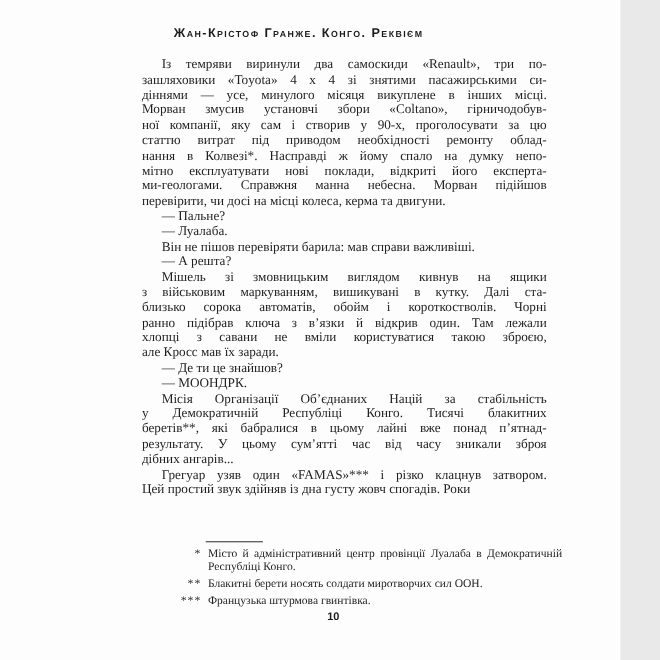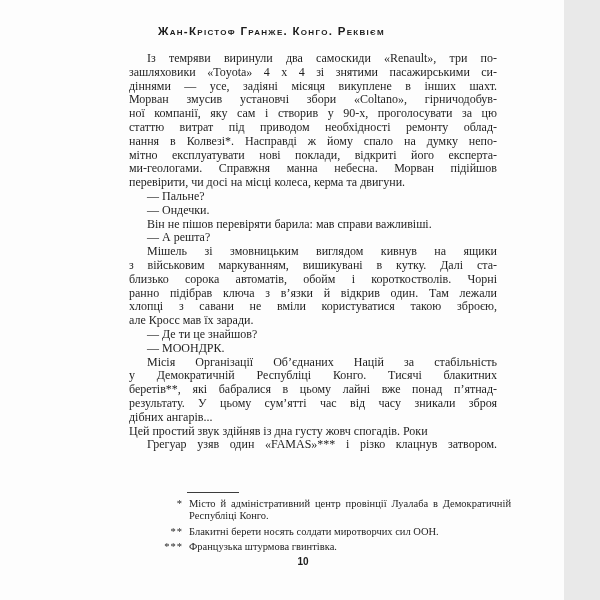--- a/index.html
+++ b/index.html
@@ -76,34 +76,34 @@
 <body>
 
 <div class="page">
 
   <div class="running-header">Жан-Крістоф Гранже. Конго. Реквієм</div>
 
   <div class="body-text">
       <div class="para">
         <div class="line just first">Із темряви виринули два самоскиди «Renault», три по-</div>
         <div class="line just">зашляховики «Toyota» 4 х 4 зі знятими пасажирськими си-</div>
-        <div class="line just">діннями — усе, задіяні місяця викуплене в інших шахт.</div>
+        <div class="line just">діннями — усе, минулого місяця викуплене в інших місці.</div>
         <div class="line just">Морван змусив установчі збори «Coltano», гірничодобув-</div>
         <div class="line just">ної компанії, яку сам і створив у 90-х, проголосувати за цю</div>
         <div class="line just">статтю витрат під приводом необхідності ремонту облад-</div>
         <div class="line just">нання в Колвезі*. Насправді ж йому спало на думку непо-</div>
         <div class="line just">мітно експлуатувати нові поклади, відкриті його експерта-</div>
         <div class="line just">ми-геологами. Справжня манна небесна. Морван підійшов</div>
         <div class="line">перевірити, чи досі на місці колеса, керма та двигуни.</div>
       </div>
       <div class="para">
         <div class="line first">— Пальне?</div>
       </div>
       <div class="para">
-        <div class="line first">— Ондечки.</div>
+        <div class="line first">— Луалаба.</div>
       </div>
       <div class="para">
         <div class="line first">Він не пішов перевіряти барила: мав справи важливіші.</div>
       </div>
       <div class="para">
         <div class="line first">— А решта?</div>
       </div>
       <div class="para">
         <div class="line just first">Мішель зі змовницьким виглядом кивнув на ящики</div>
         <div class="line just">з військовим маркуванням, вишикувані в кутку. Далі ста-</div>
@@ -119,22 +119,22 @@
         <div class="line first">— МООНДРК.</div>
       </div>
       <div class="para">
         <div class="line just first">Місія Організації Об’єднаних Націй за стабільність</div>
         <div class="line just">у Демократичній Республіці Конго. Тисячі блакитних</div>
         <div class="line just">беретів**, які бабралися в цьому лайні вже понад п’ятнад-</div>
         <div class="line just">результату. У цьому сум’ятті час від часу зникали зброя</div>
         <div class="line">дібних ангарів...</div>
       </div>
       <div class="para">
+        <div class="line just first">Грегуар узяв один «FAMAS»*** і різко клацнув затвором.</div>
         <div class="line">Цей простий звук здійняв із дна густу жовч спогадів. Роки</div>
-        <div class="line just first">Грегуар узяв один «FAMAS»*** і різко клацнув затвором.</div>
       </div>
     </div>
 
   <div class="footnotes">
     <div class="fn-rule"></div>
     <div id="fn-list">
         <div class="fn-item">
           <div class="fn-marker">*</div>
           <div class="fn-text">Місто й адміністративний центр провінції Луалаба в Демократичній Республіці Конго.</div>
         </div>

